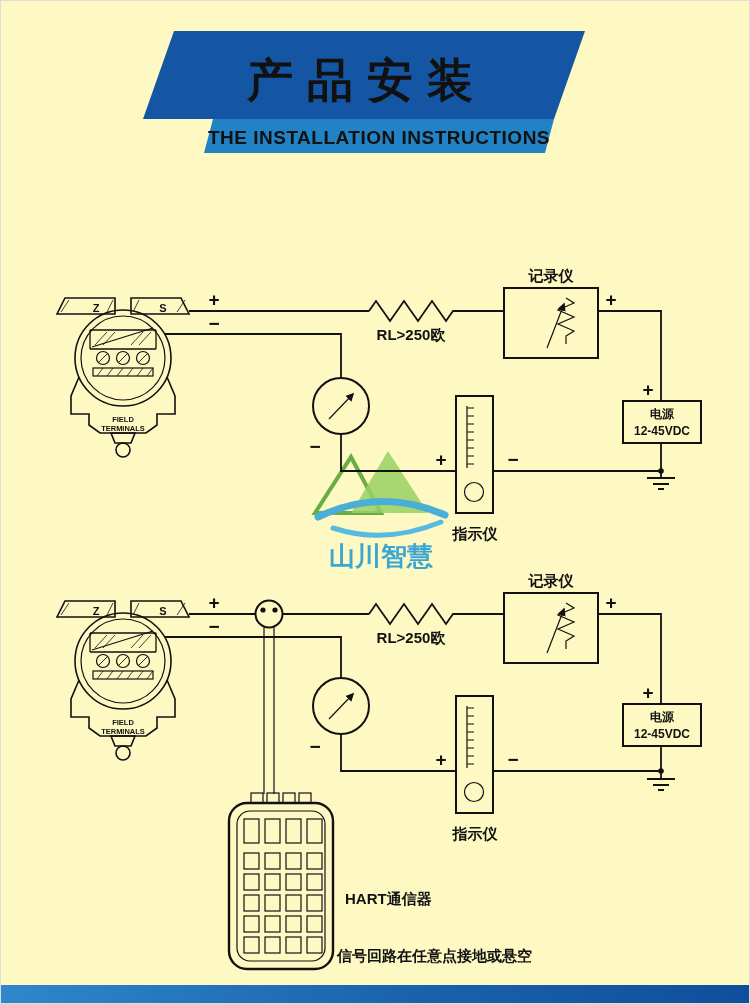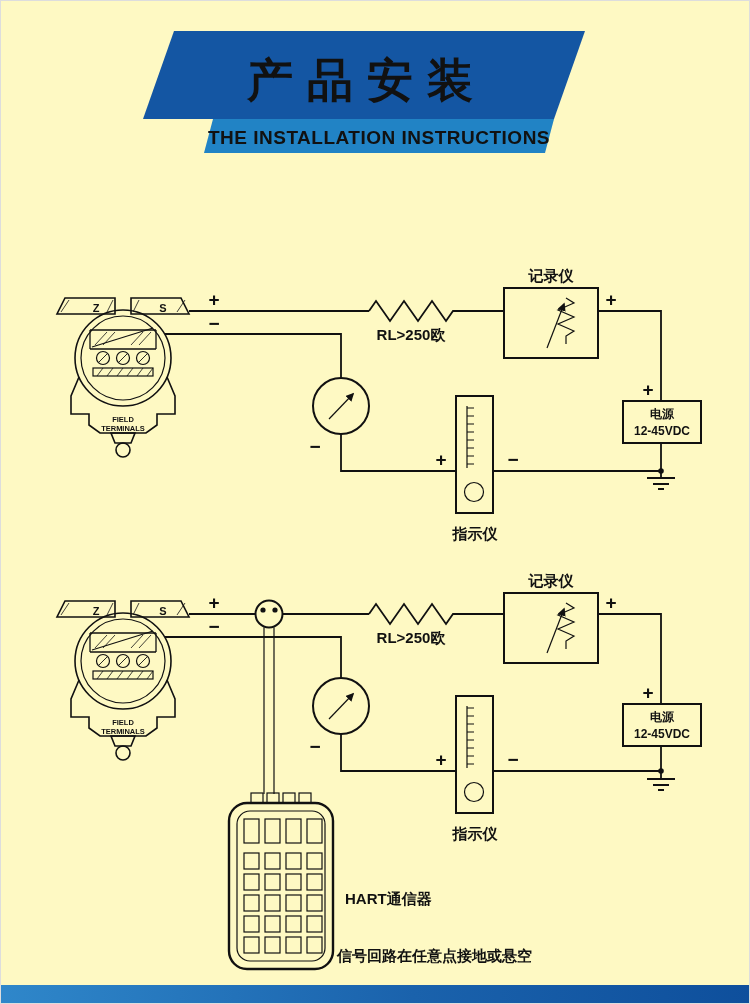--- a/index.html
+++ b/index.html
@@ -57,20 +57,29 @@
     </defs>
   </svg>
 
   <svg id="header-svg" class="layer" width="750" height="210">
     <polygon points="173,30 584,30 553,118 142,118" fill="#1456a3"></polygon>
     <polygon points="212,118 553,118 544,152 203,152" fill="#2183c5"></polygon>
     <text x="366" y="95" text-anchor="middle" font-size="46" font-weight="700" fill="#fff" letter-spacing="14">产品安装</text>
     <text x="378" y="143" text-anchor="middle" font-size="19" font-weight="600" fill="#fff" letter-spacing="0.5">THE INSTALLATION INSTRUCTIONS</text>
   </svg>
 
+  <div id="wm">
+    <svg width="180" height="150">
+      <path d="M22,88 L58,32 L88,88 Z" fill="none" stroke="#5aa73a" stroke-width="4"></path>
+      <path d="M58,88 L95,26 L135,88 Z" fill="#8fce5a" opacity="0.85"></path>
+      <path d="M25,92 Q88,62 152,90" stroke="#3aa8da" stroke-width="7" fill="none" stroke-linecap="round"></path>
+      <path d="M40,103 Q92,120 148,97" stroke="#49b6e3" stroke-width="5" fill="none" stroke-linecap="round"></path>
+      <text x="88" y="140" text-anchor="middle" class="wm-txt">山川智慧</text>
+    </svg>
+  </div>
 
   <svg id="d1" class="layer" width="750" height="300">
     <g>
       <use href="#tx-shape" transform="translate(122,102)"></use>
       <text x="95" y="56" text-anchor="middle" class="ts">Z</text>
       <text x="162" y="56" text-anchor="middle" class="ts">S</text>
       <text x="122" y="166" text-anchor="middle" class="tf">FIELD</text>
       <text x="122" y="175" text-anchor="middle" class="tf">TERMINALS</text>
     </g>
 

